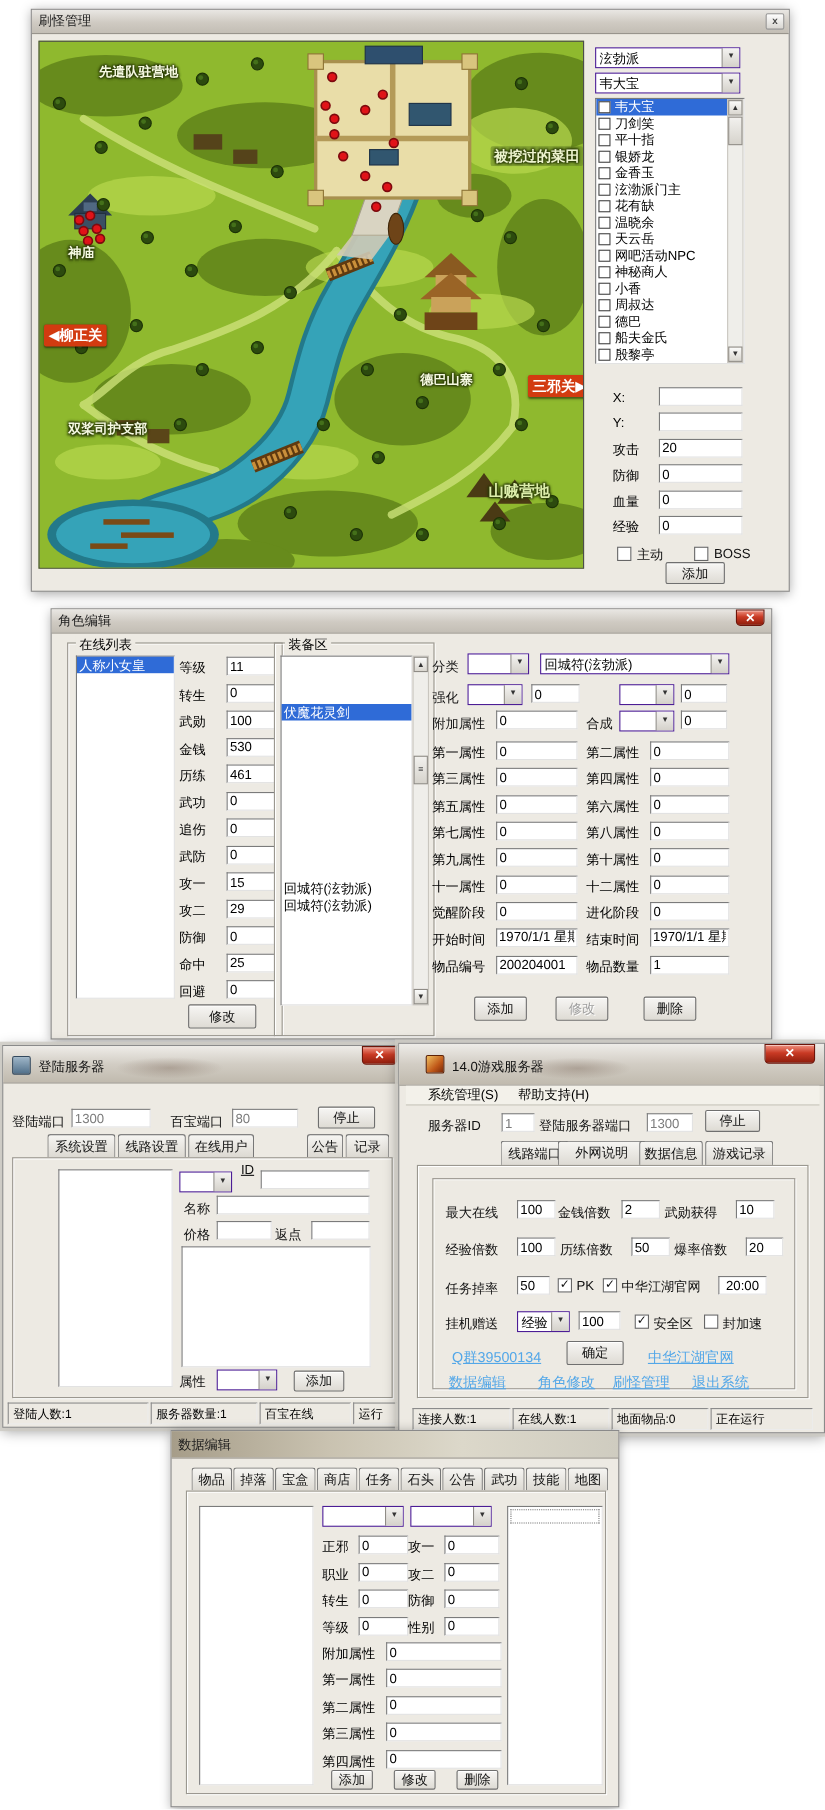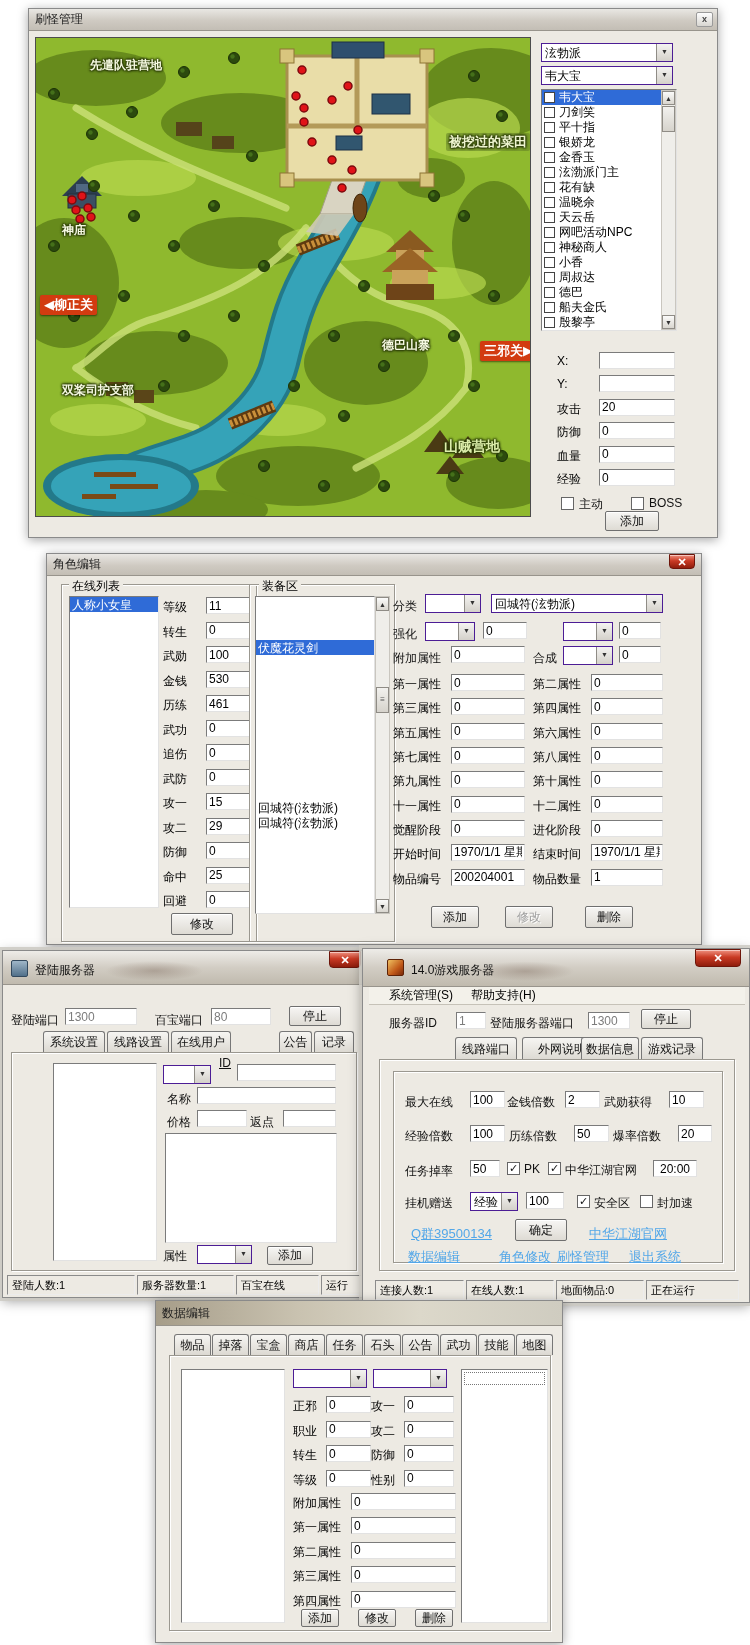--- a/index.html
+++ b/index.html
@@ -632,21 +632,21 @@
       <span class="menu-item">帮助支持(H)</span>
     </div>
     <span class="lbl" style="left:26px;top:66px;">服务器ID</span>
     <input class="field dim" style="left: 93px; top: 63px; width: 30px;" value="1">
     <span class="lbl" style="left:127px;top:66px;">登陆服务器端口</span>
     <input class="field dim" style="left: 225px; top: 63px; width: 42px;" value="1300">
     <div class="btn" style="left:278px;top:60px;width:50px;height:20px;line-height:18px;">停止</div>
 
     <div class="tab sel" style="left:24px;top:88px;width:64px;height:23px;line-height:22px;">系统设置</div>
     <div class="tab" style="left:92px;top:88px;width:62px;height:23px;line-height:22px;">线路端口</div>
-    <div class="tab" style="left:159px;top:88px;width:80px;height:23px;line-height:22px;">外网说明</div>
+    <div class="tab" style="left:144px;top:88px;width:80px;height:23px;line-height:22px;font-family:Liberation Mono, monospace;">外网说明</div>
     <div class="tab" style="left:218px;top:88px;width:58px;height:23px;line-height:22px;">数据信息</div>
     <div class="tab" style="left:278px;top:88px;width:62px;height:23px;line-height:22px;">游戏记录</div>
 
     <div class="groupbox" style="left:16px;top:110px;width:356px;height:212px;background:#edeae3;"></div>
     <div class="groupbox" style="left: 30px;top:122px;width:330px;height:192px;"></div>
 
     <span class="lbl" style="left:42px;top:145px;">最大在线</span>
     <input class="field" style="left: 107px; top: 142px; width: 35px;" value="100">
     <span class="lbl" style="left:136px;top:145px;margin-left:8px;">金钱倍数</span>
     <input class="field" style="left: 202px; top: 142px; width: 35px;" value="2">
@@ -676,21 +676,21 @@
     <input class="field" style="left: 163px; top: 243px; width: 38px;" value="100">
     <span class="cb checked" style="left:214px;top:246px;"></span>
     <span class="lbl" style="left:231px;top:246px;">安全区</span>
     <span class="cb" style="left:277px;top:246px;"></span>
     <span class="lbl" style="left:294px;top:246px;">封加速</span>
 
     <a class="link" style="left:48px;top:276px;">Q群39500134</a>
     <div class="btn" style="left:152px;top:270px;width:52px;height:22px;line-height:20px;">确定</div>
     <a class="link" style="left:226px;top:276px;">中华江湖官网</a>
     <a class="link" style="left:45px;top:299px;">数据编辑</a>
-    <a class="link" style="left:136px;top:299px;text-align:center;">角色修改</a>
+    <a class="link" style="left:126px;top:299px;text-align:center;">角色修改</a>
     <a class="link" style="left:194px;top:299px;">刷怪管理</a>
     <a class="link" style="left:266px;top:299px;">退出系统</a>
 
     <div class="seg" style="left:12px;top:331px;width:89px;">连接人数:1</div>
     <div class="seg" style="left:103px;top:331px;width:88px;">在线人数:1</div>
     <div class="seg" style="left:193px;top:331px;width:88px;">地面物品:0</div>
     <div class="seg" style="left:283px;top:331px;width:93px;">正在运行</div>
   </div>
 
   <div class="win" id="win5" style="left:155px;top:1300px;width:408px;height:343px;z-index:5;">

